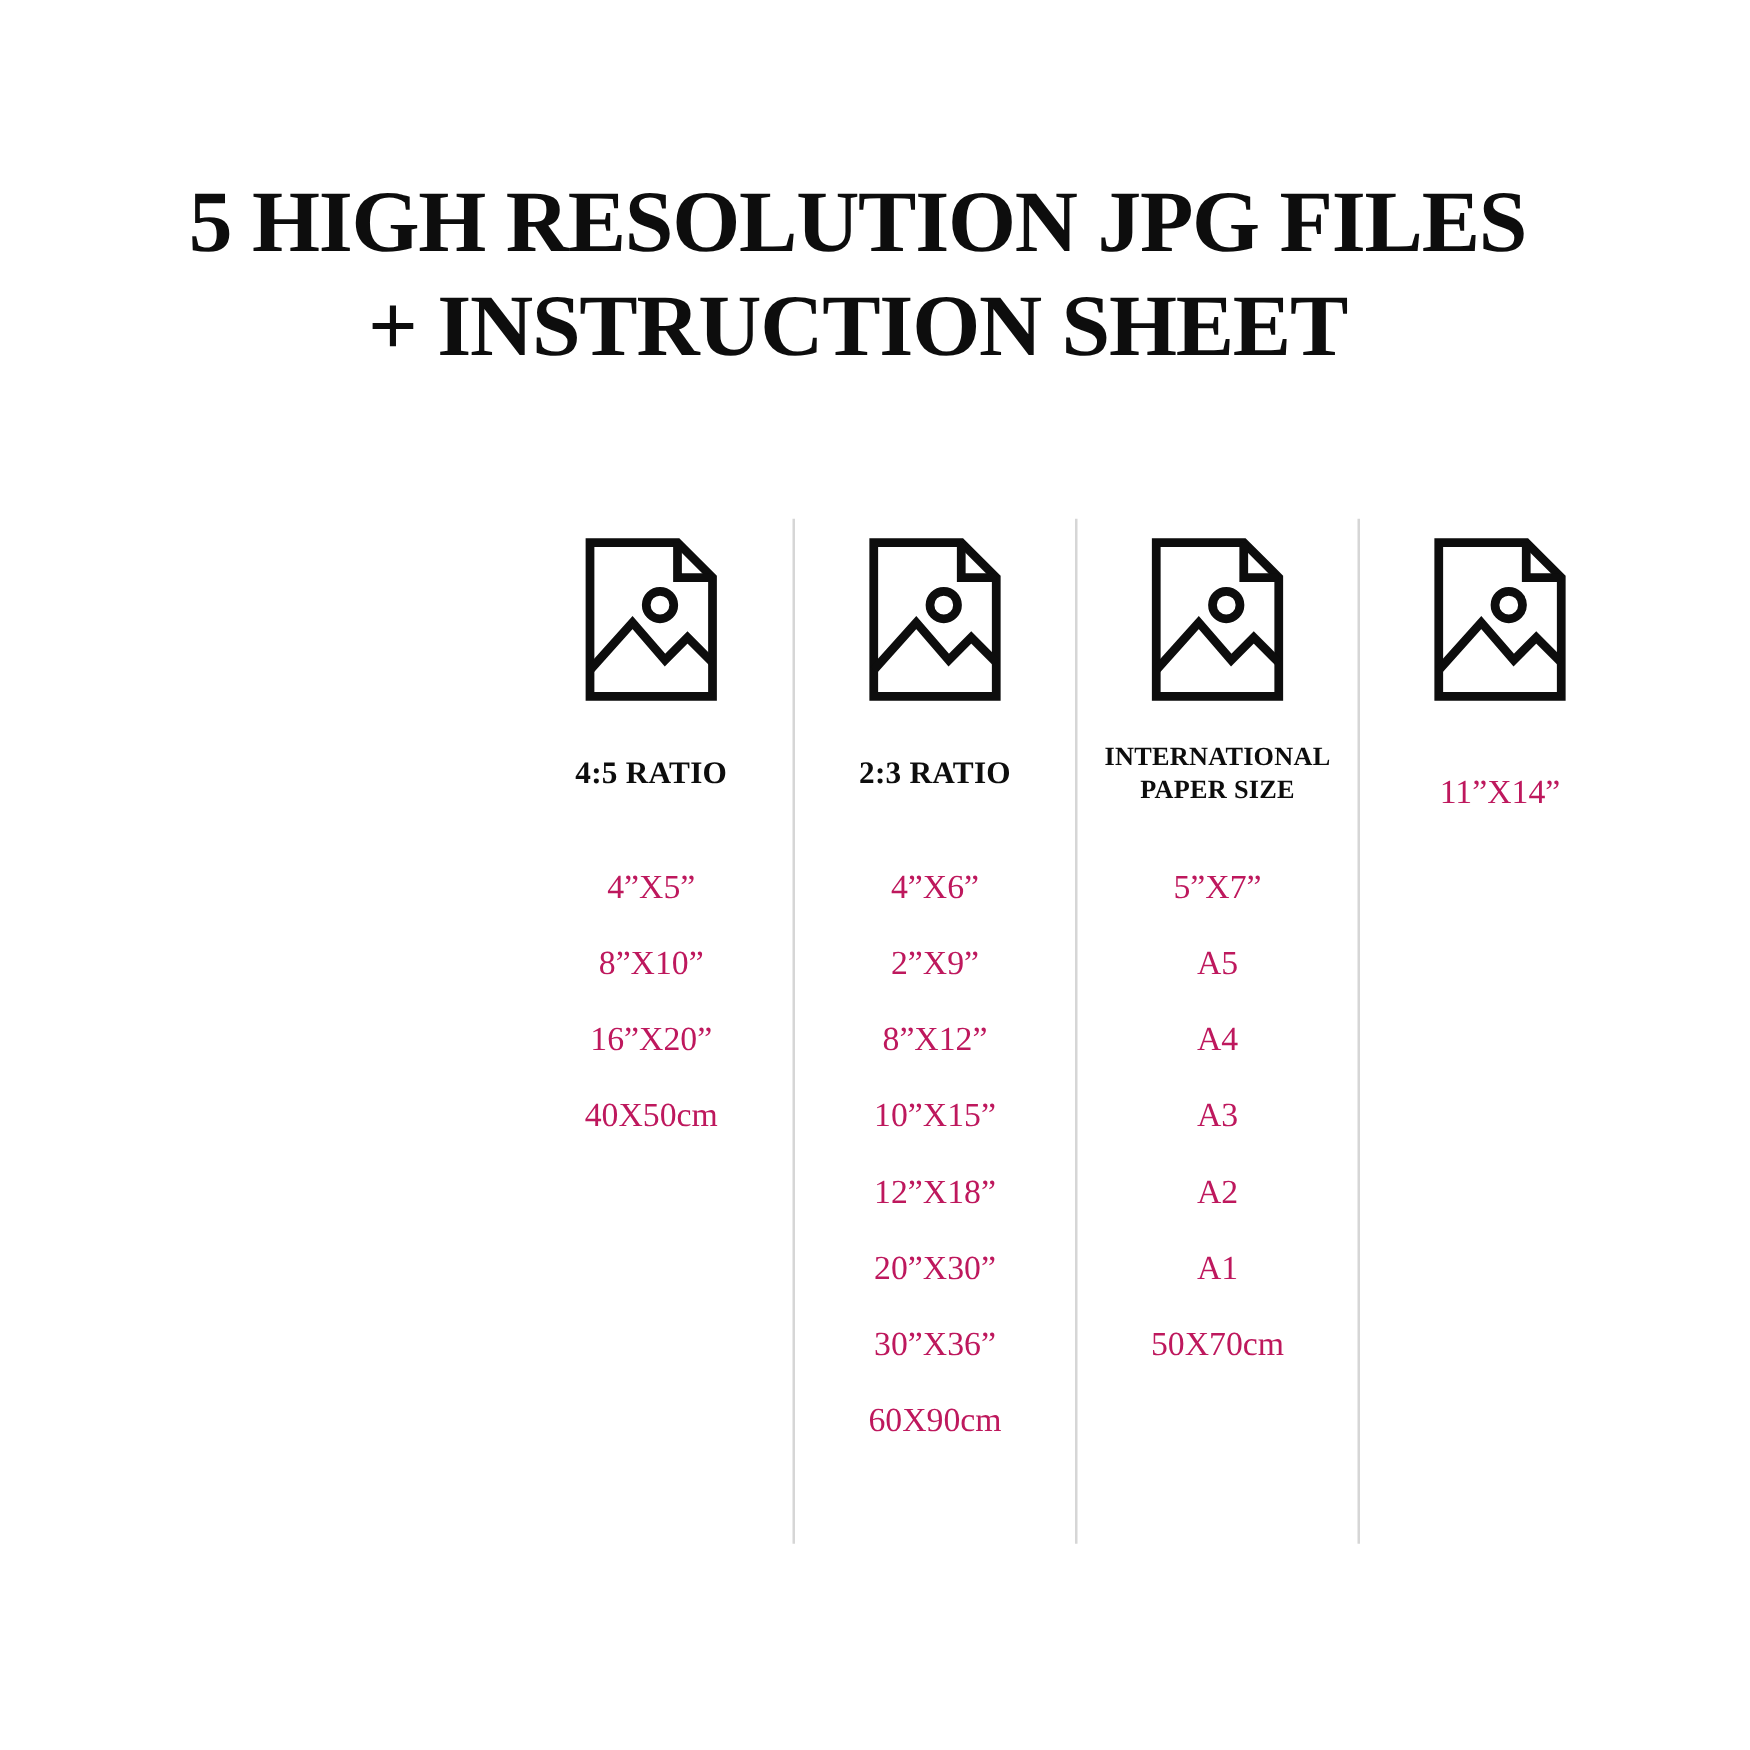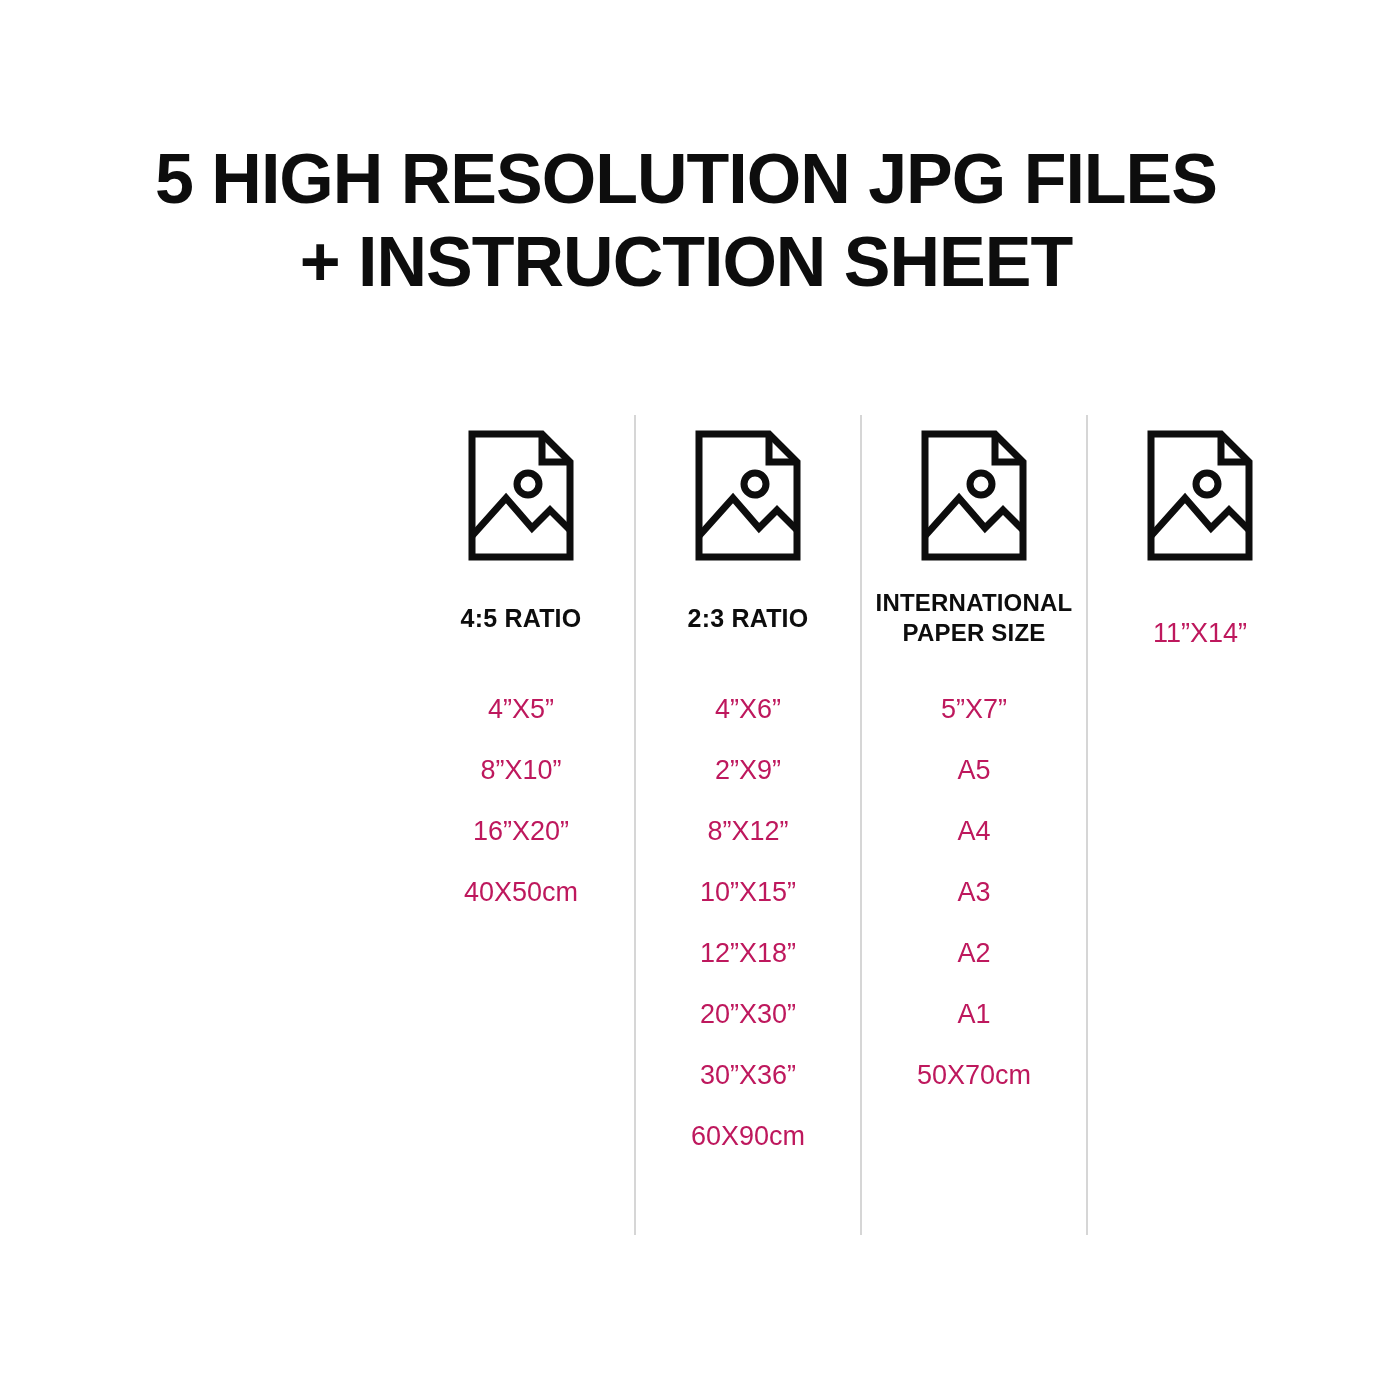--- a/index.html
+++ b/index.html
@@ -15,20 +15,21 @@
     overflow: hidden;
     position: relative;
   }
 
   .page {
     width: 1372px;
     height: 1400px;
     box-sizing: border-box;
     display: flex;
     flex-direction: column;
+    font-family: Liberation Serif, serif;
   }
 
   .headline {
     margin-top: 138px;
     text-align: center;
     font-weight: bold;
     font-size: 70px;
     line-height: 1.18;
     letter-spacing: -1px;
     color: #0d0d0d;
@@ -73,21 +74,21 @@
     letter-spacing: 0.2px;
     line-height: 1.25;
     color: #0d0d0d;
     margin-top: 10px;
     min-height: 66px;
     display: flex;
     align-items: center;
     justify-content: center;
   }
   .col-title.two-line {
-    font-size: 24px;
+    font-size: 21px;
   }
 
   .sizes {
     margin-top: 28px;
   }
   .size {
     font-size: 27px;
     line-height: 1.0;
     padding: 17px 0;
     color: #be185d;

